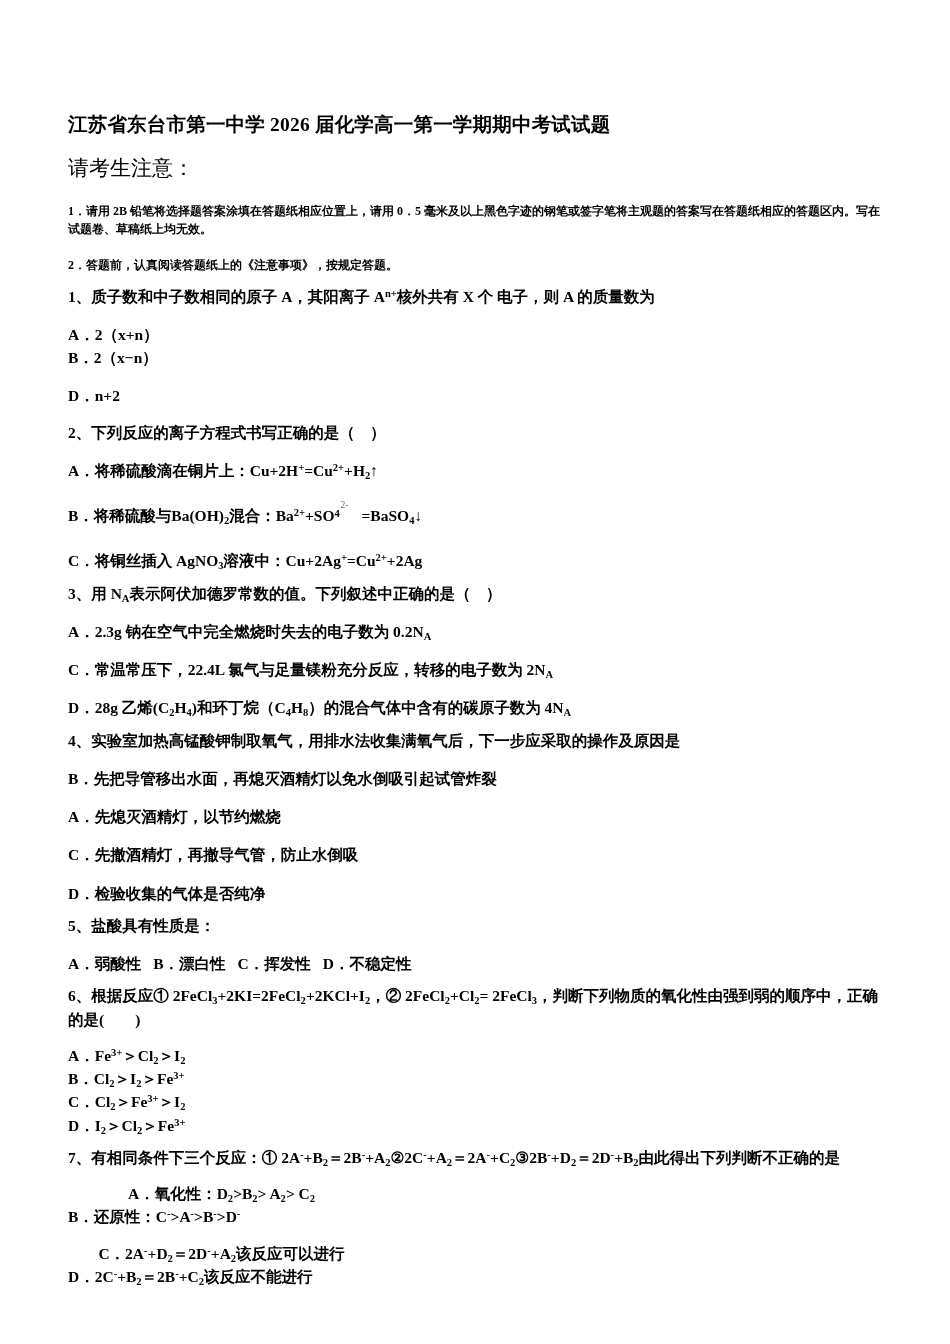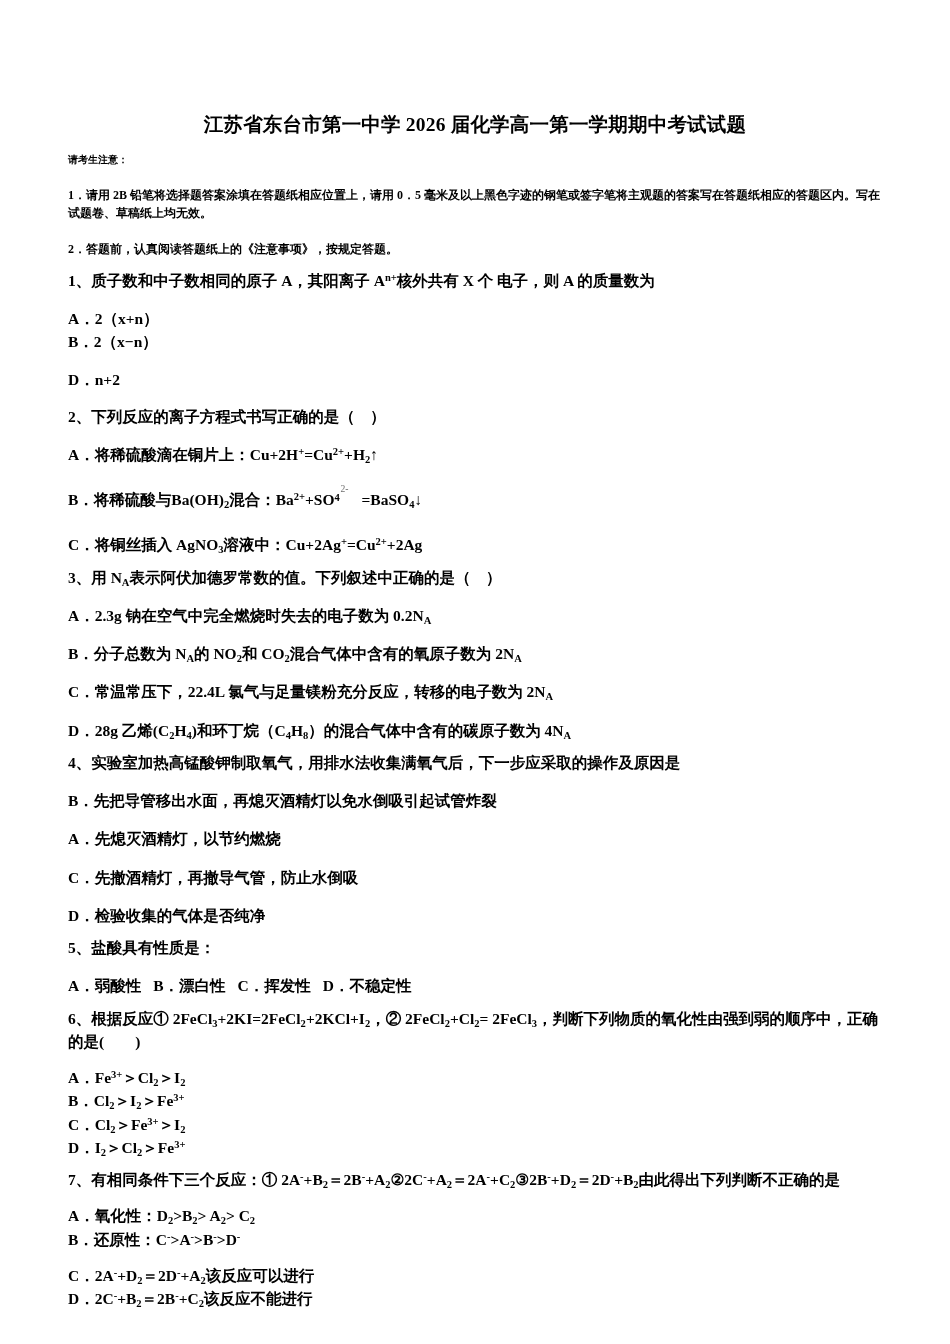--- a/index.html
+++ b/index.html
@@ -22,31 +22,31 @@
     padding: 0;
     overflow: hidden;
   }
   .content {
     position: absolute;
     left: 68px;
     top: 0;
     width: 814px;
   }
   .doc-title {
-    text-align: center;
+    text-align: left;
     font-weight: bold;
     font-size: 19.5px;
     letter-spacing: 0.2px;
     margin-top: 113px;
     margin-bottom: 16px;
     line-height: 1.25;
   }
   .notice-head {
-    font-size: 10px;
-    font-weight: bold;
+    font-size: 21px;
+    font-weight: normal;
     margin-top: 4px;
     line-height: 1.45;
   }
   .notice-p {
     font-size: 12px;
     font-weight: bold;
     line-height: 1.52;
     margin-top: 18px;
     font-family: Liberation Serif, serif;
   }
@@ -71,21 +71,21 @@
     line-height: 1.5;
     margin-top: 15px;
     flex-direction: column;
   }
   .opt-row.tight { margin-top: 13px; }
   .opt-cell { flex: 0 0 auto; }
   .opt-cell.left  { width: 307px; }
   .opt-cell.q6-a  { width: 140px; }
   .opt-cell.q6-b  { width: 153px; }
   .opt-cell.q6-c  { width: 155px; }
-  .opt-cell.q7-left { width: 307px; }
+  .opt-cell.q7-left { width: 307px; text-align: center; }
   .opt-line {
     font-size: 15.5px;
     font-weight: bold;
     line-height: 1.5;
     margin-top: 15px;
   }
   .inline-opts span.gap { display: inline-block; width: 12px; }
   sub  { font-size: 0.68em; vertical-align: -0.28em; line-height: 0; }
   sup  { font-size: 0.68em; vertical-align: 0.45em; line-height: 0; }
   .stack {
@@ -150,23 +150,20 @@
       <span>C．</span><span>将铜丝插入 AgNO</span><sub>3</sub><span>溶液中：Cu+2Ag</span><sup>+</sup><span>=Cu</span><sup>2+</sup><span>+2Ag</span>
     </div>
 
     <div class="q-line tight">
       <span>3、</span><span>用 N</span><sub>A</sub><span>表示阿伏加德罗常数的值。下列叙述中正确的是（　）</span>
     </div>
     <div class="opt-line">
       <span>A．</span><span>2.3g 钠在空气中完全燃烧时失去的电子数为 0.2N</span><sub>A</sub>
     </div>
     <div class="opt-line">
-      <span>B．</span><span>分子总数为 N</span><sub>A</sub><span>的 NO</span><sub>2</sub><span>和 CO</span><sub>2</sub><span>混合气体中含有的氧原子数为 2N</span><sub>A</sub>
-    </div>
-    <div class="opt-line">
       <span>C．</span><span>常温常压下，22.4L 氯气与足量镁粉充分反应，转移的电子数为 2N</span><sub>A</sub>
     </div>
     <div class="opt-line">
       <span>D．</span><span>28g 乙烯(C</span><sub>2</sub><span>H</span><sub>4</sub><span>)和环丁烷（C</span><sub>4</sub><span>H</span><sub>8</sub><span>）的混合气体中含有的碳原子数为 4N</span><sub>A</sub>
     </div>
 
     <div class="q-line tight">
       <span>4、</span><span>实验室加热高锰酸钾制取氧气，用排水法收集满氧气后，下一步应采取的操作及原因是</span>
     </div>
     <div class="opt-line">

